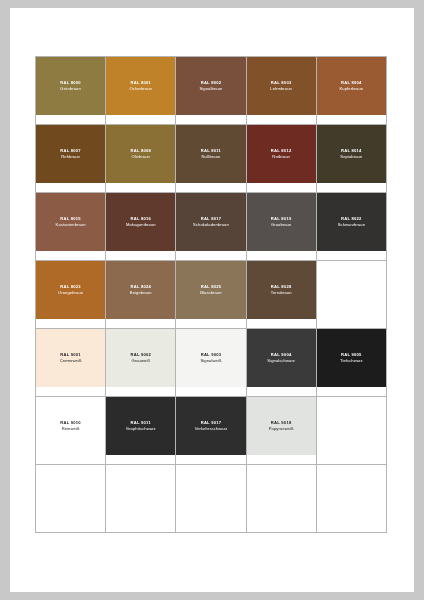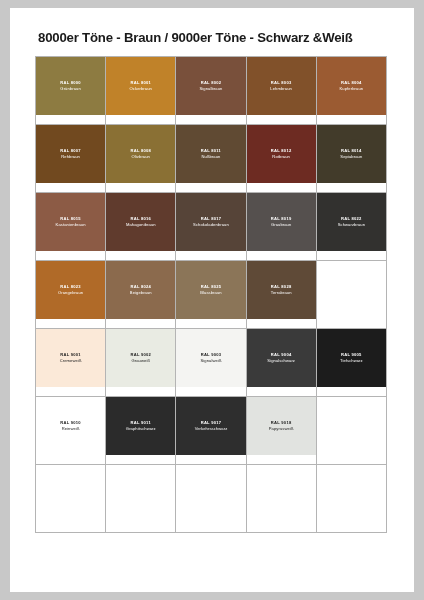--- a/index.html
+++ b/index.html
@@ -81,21 +81,20 @@
     letter-spacing: 0.1px;
     line-height: 1.5;
     white-space: nowrap;
   }
 </style>
 </head>
 <body>
 
 <div class="page">
 
-  <div class="page-title">8000er Töne - Braun / 9000er Töne - Schwarz &amp;Weiß</div>
 
   <div class="grid">
       <div class="grid-row">
         <div class="grid-cell">
           <div class="swatch" style="background: rgb(141, 123, 65);">
             <div class="swatch-code" style="color: rgb(255, 255, 255);">RAL 8000</div>
             <div class="swatch-name" style="color: rgb(255, 255, 255);">Grünbraun</div>
           </div>
         </div>
         <div class="grid-cell">

